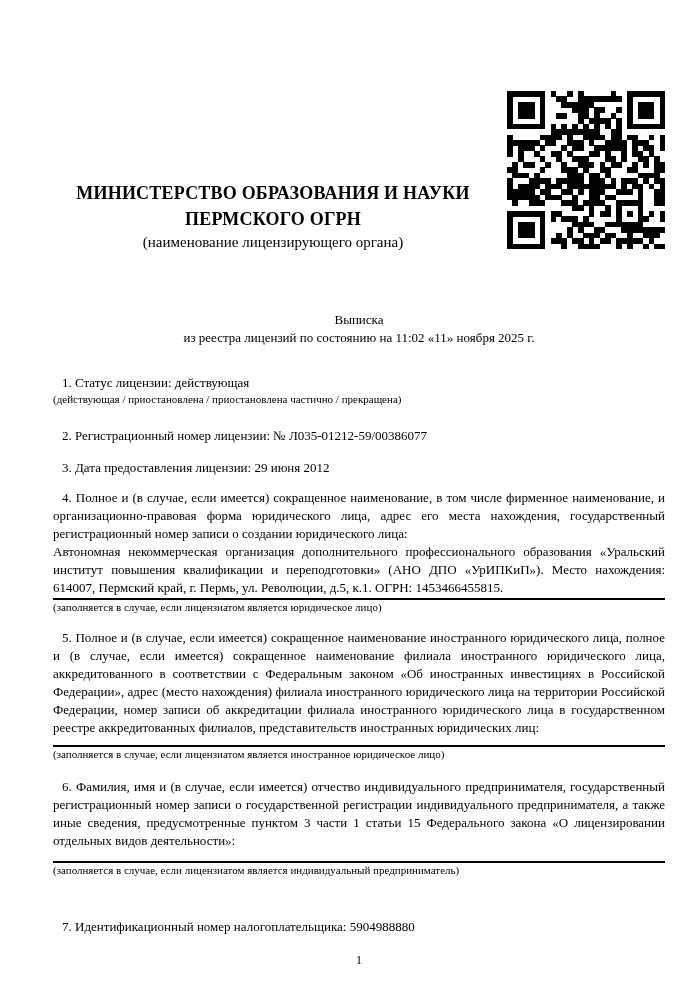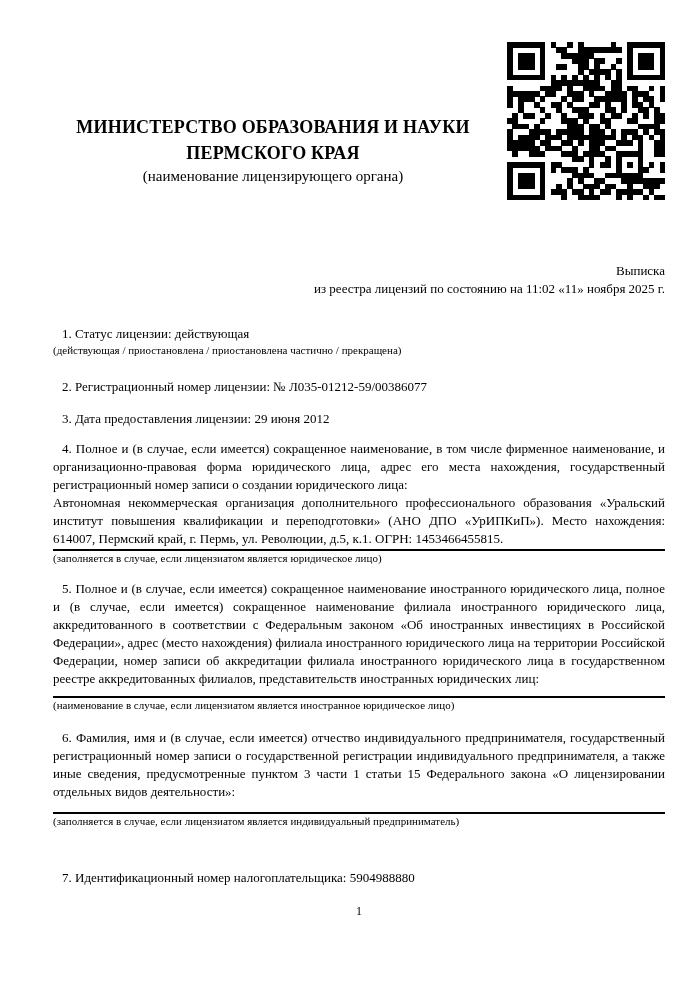--- a/index.html
+++ b/index.html
@@ -10,28 +10,28 @@
     background: #ffffff;
     color: #000000;
     font-family: "Liberation Serif", "DejaVu Serif", serif;
     font-size: 13px; line-height: 18px;
     padding: 0 35px 0 53px;
     overflow: hidden;
     position: relative;
   }
 
   
-  .header { display: flex; align-items: center; padding-top: 42px; }
+  .header { display: flex; align-items: flex-end; padding-top: 91px; }
   .ministry { flex: 1 1 auto; text-align: center; padding-top: 54px; padding-right: 14px; }
   .ministry-line { font-weight: 700; font-size: 18px; line-height: 26px; letter-spacing: .2px; }
   .ministry-caption { font-size: 15px; line-height: 14px; margin-top: 3px; }
   .qr { width: 158px; height: 158px; flex: 0 0 auto; display: block; }
 
   
-  .doc-title { margin-top: 62px; text-align: right; }
+  .doc-title { margin-top: 62px; text-align: center; }
 
   
   .items { margin-top: 27px; }
   p { margin: 0; }
   .para { text-align: justify; text-indent: 9px; }
   .answer { text-align: justify; text-indent: 0; }
   .hint { font-size: 11px; line-height: 15px; text-align: left; }
   .rule { height: 2px; background: #000; }
 
   .hint-1 { margin-bottom: 20px; }
@@ -46,21 +46,21 @@
   .page-number { margin-top: 15px; text-align: center; font-size: 12px; }
 </style>
 </head>
 <body>
 
 <div class="page">
 
   <div class="header">
     <div class="ministry">
       <div class="ministry-line">МИНИСТЕРСТВО ОБРАЗОВАНИЯ И НАУКИ</div>
-      <div class="ministry-line">ПЕРМСКОГО КРАЯ</div>
+      <div class="ministry-line">ПЕРМСКОГО ОГРН</div>
       <div class="ministry-caption">(наименование лицензирующего органа)</div>
     </div>
     <svg id="qr" class="qr" viewBox="0 0 29 29" shape-rendering="crispEdges" aria-hidden="true">
         <g fill="#000">
           <rect x="0" y="0" width="1.05" height="1.05"></rect>
           <rect x="1" y="0" width="1.05" height="1.05"></rect>
           <rect x="2" y="0" width="1.05" height="1.05"></rect>
           <rect x="3" y="0" width="1.05" height="1.05"></rect>
           <rect x="4" y="0" width="1.05" height="1.05"></rect>
           <rect x="5" y="0" width="1.05" height="1.05"></rect>
@@ -534,21 +534,21 @@
     <div>
       <p class="para">4. Полное и (в случае, если имеется) сокращенное наименование, в том числе фирменное наименование, и организационно-правовая форма юридического лица, адрес его места нахождения, государственный регистрационный номер записи о создании юридического лица:</p>
       <p class="answer">Автономная некоммерческая организация дополнительного профессионального образования «Уральский институт повышения квалификации и переподготовки» (АНО ДПО «УрИПКиП»). Место нахождения: 614007, Пермский край, г. Пермь, ул. Революции, д.5, к.1. ОГРН: 1453466455815.</p>
       <div class="rule rule-4"></div>
       <div class="hint hint-4">(заполняется в случае, если лицензиатом является юридическое лицо)</div>
     </div>
 
     <div>
       <p class="para">5. Полное и (в случае, если имеется) сокращенное наименование иностранного юридического лица, полное и (в случае, если имеется) сокращенное наименование филиала иностранного юридического лица, аккредитованного в соответствии с Федеральным законом «Об иностранных инвестициях в Российской Федерации», адрес (место нахождения) филиала иностранного юридического лица на территории Российской Федерации, номер записи об аккредитации филиала иностранного юридического лица в государственном реестре аккредитованных филиалов, представительств иностранных юридических лиц:</p>
       <div class="rule rule-5"></div>
-      <div class="hint hint-5">(наименование в случае, если лицензиатом является иностранное юридическое лицо)</div>
+      <div class="hint hint-5">(заполняется в случае, если лицензиатом является иностранное юридическое лицо)</div>
     </div>
 
     <div>
       <p class="para">6. Фамилия, имя и (в случае, если имеется) отчество индивидуального предпринимателя, государственный регистрационный номер записи о государственной регистрации индивидуального предпринимателя, а также иные сведения, предусмотренные пунктом 3 части 1 статьи 15 Федерального закона «О лицензировании отдельных видов деятельности»:</p>
       <div class="rule rule-6"></div>
       <div class="hint hint-6">(заполняется в случае, если лицензиатом является индивидуальный предприниматель)</div>
     </div>
 
     <p class="para">7. Идентификационный номер налогоплательщика: 5904988880</p>
 

